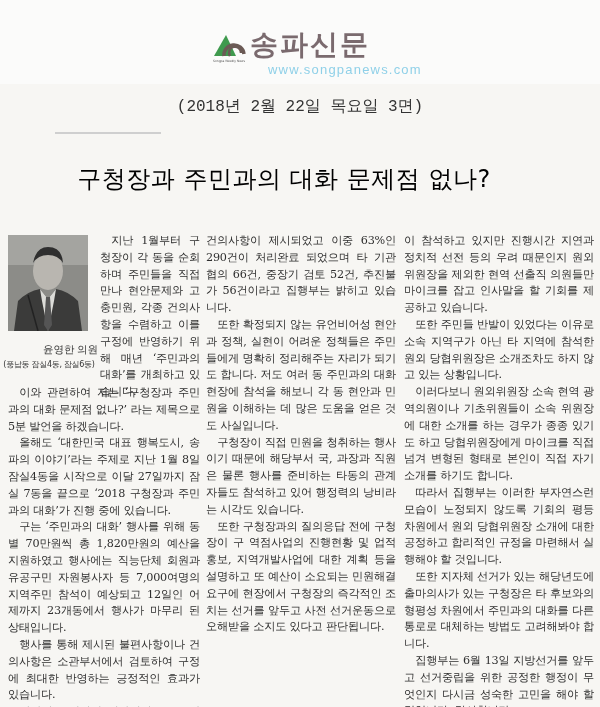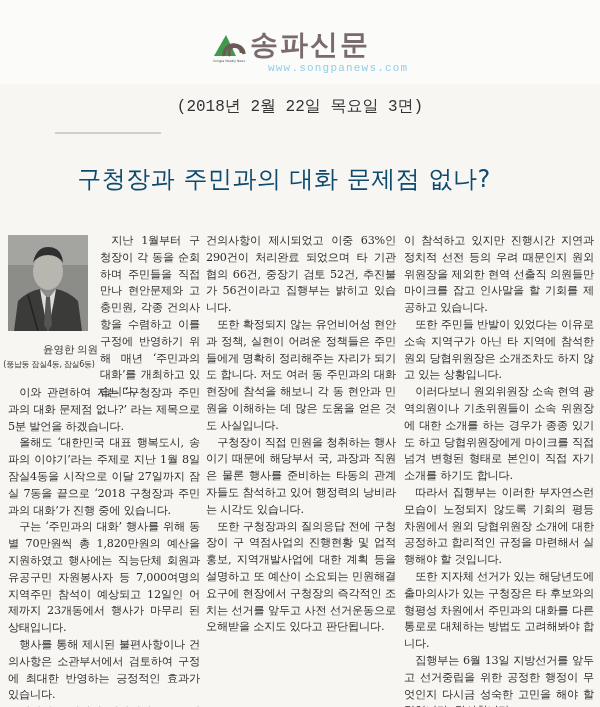--- a/index.html
+++ b/index.html
@@ -22,34 +22,34 @@
     position: absolute; left: 1px; top: 29px; font-size: 3px; color: #555;
     font-family: "DejaVu Sans", sans-serif; white-space: nowrap;
   }
   .logo-title {
     position: absolute; left: 38px; top: -4px;
     font-family: "DejaVu Sans", sans-serif; font-weight: bold;
     font-size: 28px; letter-spacing: 2px; color: #7a6a6e;
   }
   .logo-url {
     position: absolute; left: 56px; top: 32px;
-    font-family: Liberation Mono, monospace; font-size: 11px;
+    font-family: Liberation Sans, sans-serif; font-size: 13px;
     letter-spacing: 1.2px; color: #8fd0e8;
   }
   .dateline {
     position: absolute; left: 0; top: 96px; width: 600px; text-align: center;
     font-family: Liberation Mono, monospace; font-size: 16px; color: #333;
   }
   .rule {
     position: absolute; left: 55px; top: 132px; width: 106px; height: 2px;
     background: #cfcfcf;
   }
   .headline {
     position: absolute; left: 0; top: 163px; width: 568px; text-align: center;
-    font-family: "DejaVu Sans", sans-serif; font-size: 24px; color: #0c4a6e;
+    font-family: "DejaVu Sans", sans-serif; font-size: 24px; color: #000000;
     letter-spacing: 0.5px; font-weight: normal;
   }
   .photo {
     position: absolute; left: 8px; top: 235px; width: 80px; height: 96px;
     background: linear-gradient(180deg,#9a9a96 0%,#7c7c78 40%,#5a5a57 100%);
     overflow: hidden;
   }
   .caption-name {
     position: absolute; left: 0; top: 343px; width: 98px; text-align: right;
     font-family: Liberation Serif, serif; font-size: 10.5px; color: #333;

